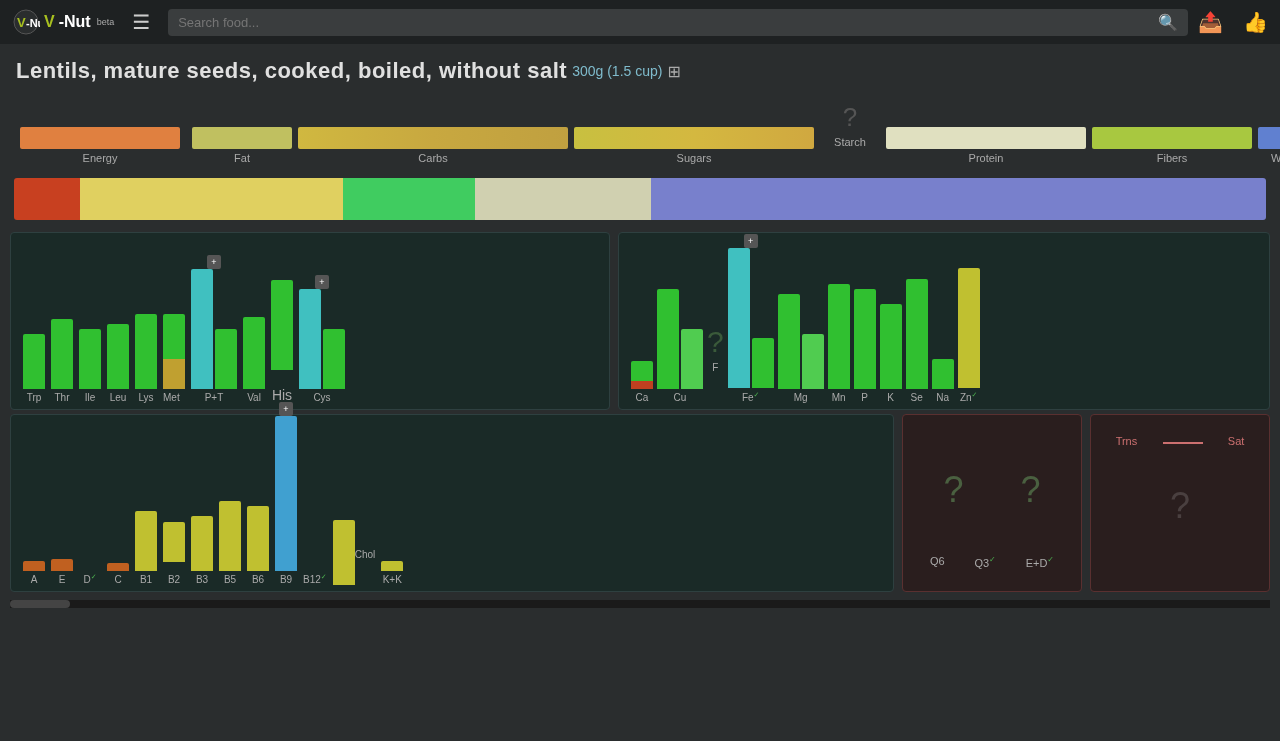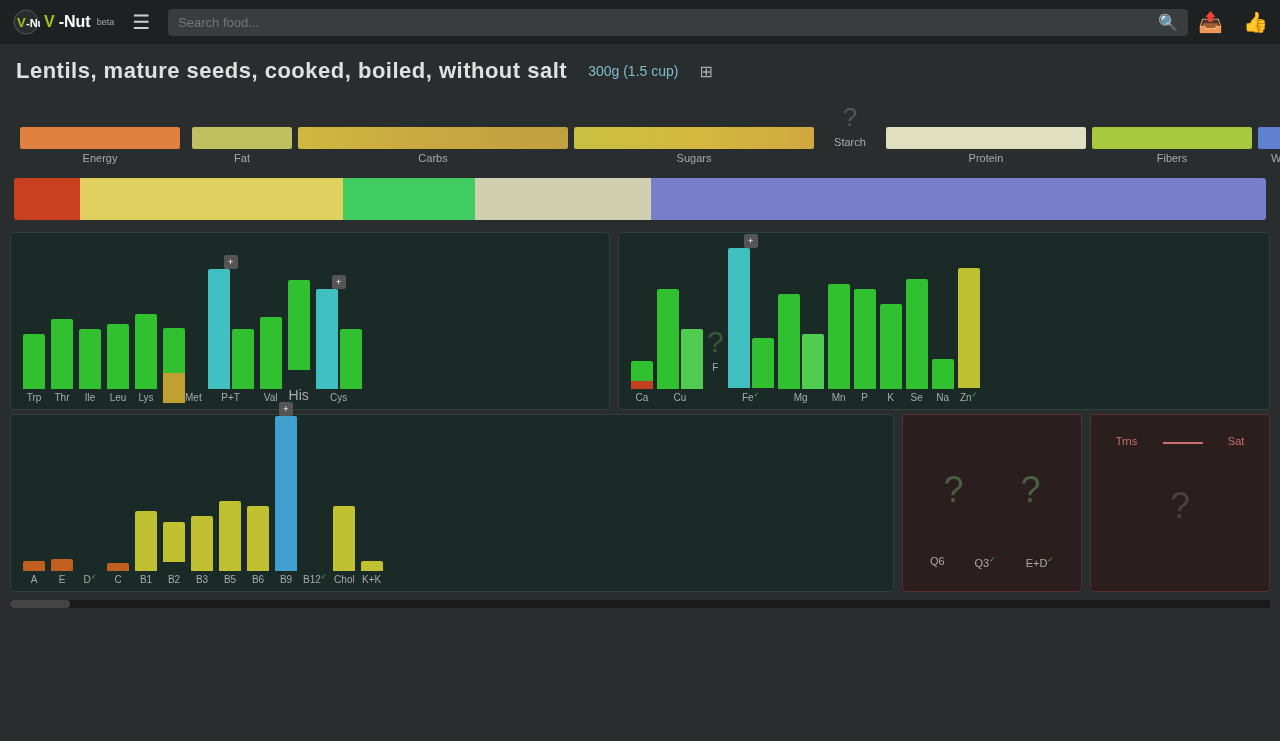--- a/index.html
+++ b/index.html
@@ -60,21 +60,21 @@
       align-items: center;
       gap: 16px;
       margin-left: 20px;
     }
 
     
     #food-title-bar {
       padding: 14px 16px 6px 16px;
       display: flex;
       align-items: center;
-      gap: 21px;
+      gap: 5px;
     }
     #food-title {
       font-size: 22px;
       font-weight: bold;
       color: #e0e0e0;
       letter-spacing: 0.5px;
     }
     #food-serving {
       color: #7fbbcc;
       font-size: 14px;
@@ -285,21 +285,21 @@
       <div style="display:flex;flex-direction:column;align-items:center">
         <div style="width:22px;height:65px;background:#30c030;border-radius:2px 2px 0 0"></div>
         <div style="font-size:10px;color:#aaa;margin-top:3px">Leu</div>
       </div>
 
       <div style="display:flex;flex-direction:column;align-items:center">
         <div style="width:22px;height:75px;background:#30c030;border-radius:2px 2px 0 0"></div>
         <div style="font-size:10px;color:#aaa;margin-top:3px">Lys</div>
       </div>
 
-      <div style="display:flex;align-items:flex-end">
+      <div style="display:flex;flex-direction:column;align-items:flex-start">
         <div style="display:flex;flex-direction:column;gap:0;align-items:center">
           <div style="width:22px;height:45px;background:#30c030;border-radius:2px 2px 0 0"></div>
           <div style="width:22px;height:30px;background:#c0a030"></div>
         </div>
         <div style="font-size:10px;color:#aaa;margin-top:3px">Met</div>
       </div>
 
       <div style="display:flex;flex-direction:column;align-items:center;position:relative">
         <div style="position:relative;display:flex;gap:2px;align-items:flex-end">
           <div style="position:absolute;top:-14px;left:50%;transform:translateX(-50%);background:#555;color:#fff;font-size:9px;width:14px;height:14px;line-height:14px;text-align:center;border-radius:2px">+</div>
@@ -460,21 +460,21 @@
           <div style="width:22px;height:155px;background:#40a0d0;border-radius:2px 2px 0 0"></div>
         </div>
         <div style="font-size:10px;color:#aaa;margin-top:3px">B9</div>
       </div>
 
       <div style="display:flex;flex-direction:column;align-items:center">
         <div style="width:22px;height:0px;background:#c0c030;border-radius:2px 2px 0 0"></div>
         <div style="font-size:10px;color:#aaa;margin-top:3px">B12<sup style="color:#4caf50;font-size:7px">✓</sup></div>
       </div>
 
-      <div style="display:flex;flex-direction:column;align-items:flex-end">
+      <div style="display:flex;flex-direction:row;align-items:center">
         <div style="width:22px;height:65px;background:#c0c030;border-radius:2px 2px 0 0"></div>
         <div style="font-size:10px;color:#aaa;margin-top:3px">Chol</div>
       </div>
 
       <div style="display:flex;flex-direction:column;align-items:center">
         <div style="width:22px;height:10px;background:#c0c030;border-radius:2px 2px 0 0"></div>
         <div style="font-size:10px;color:#aaa;margin-top:3px">K+K</div>
       </div>
     </div>
   </div>

